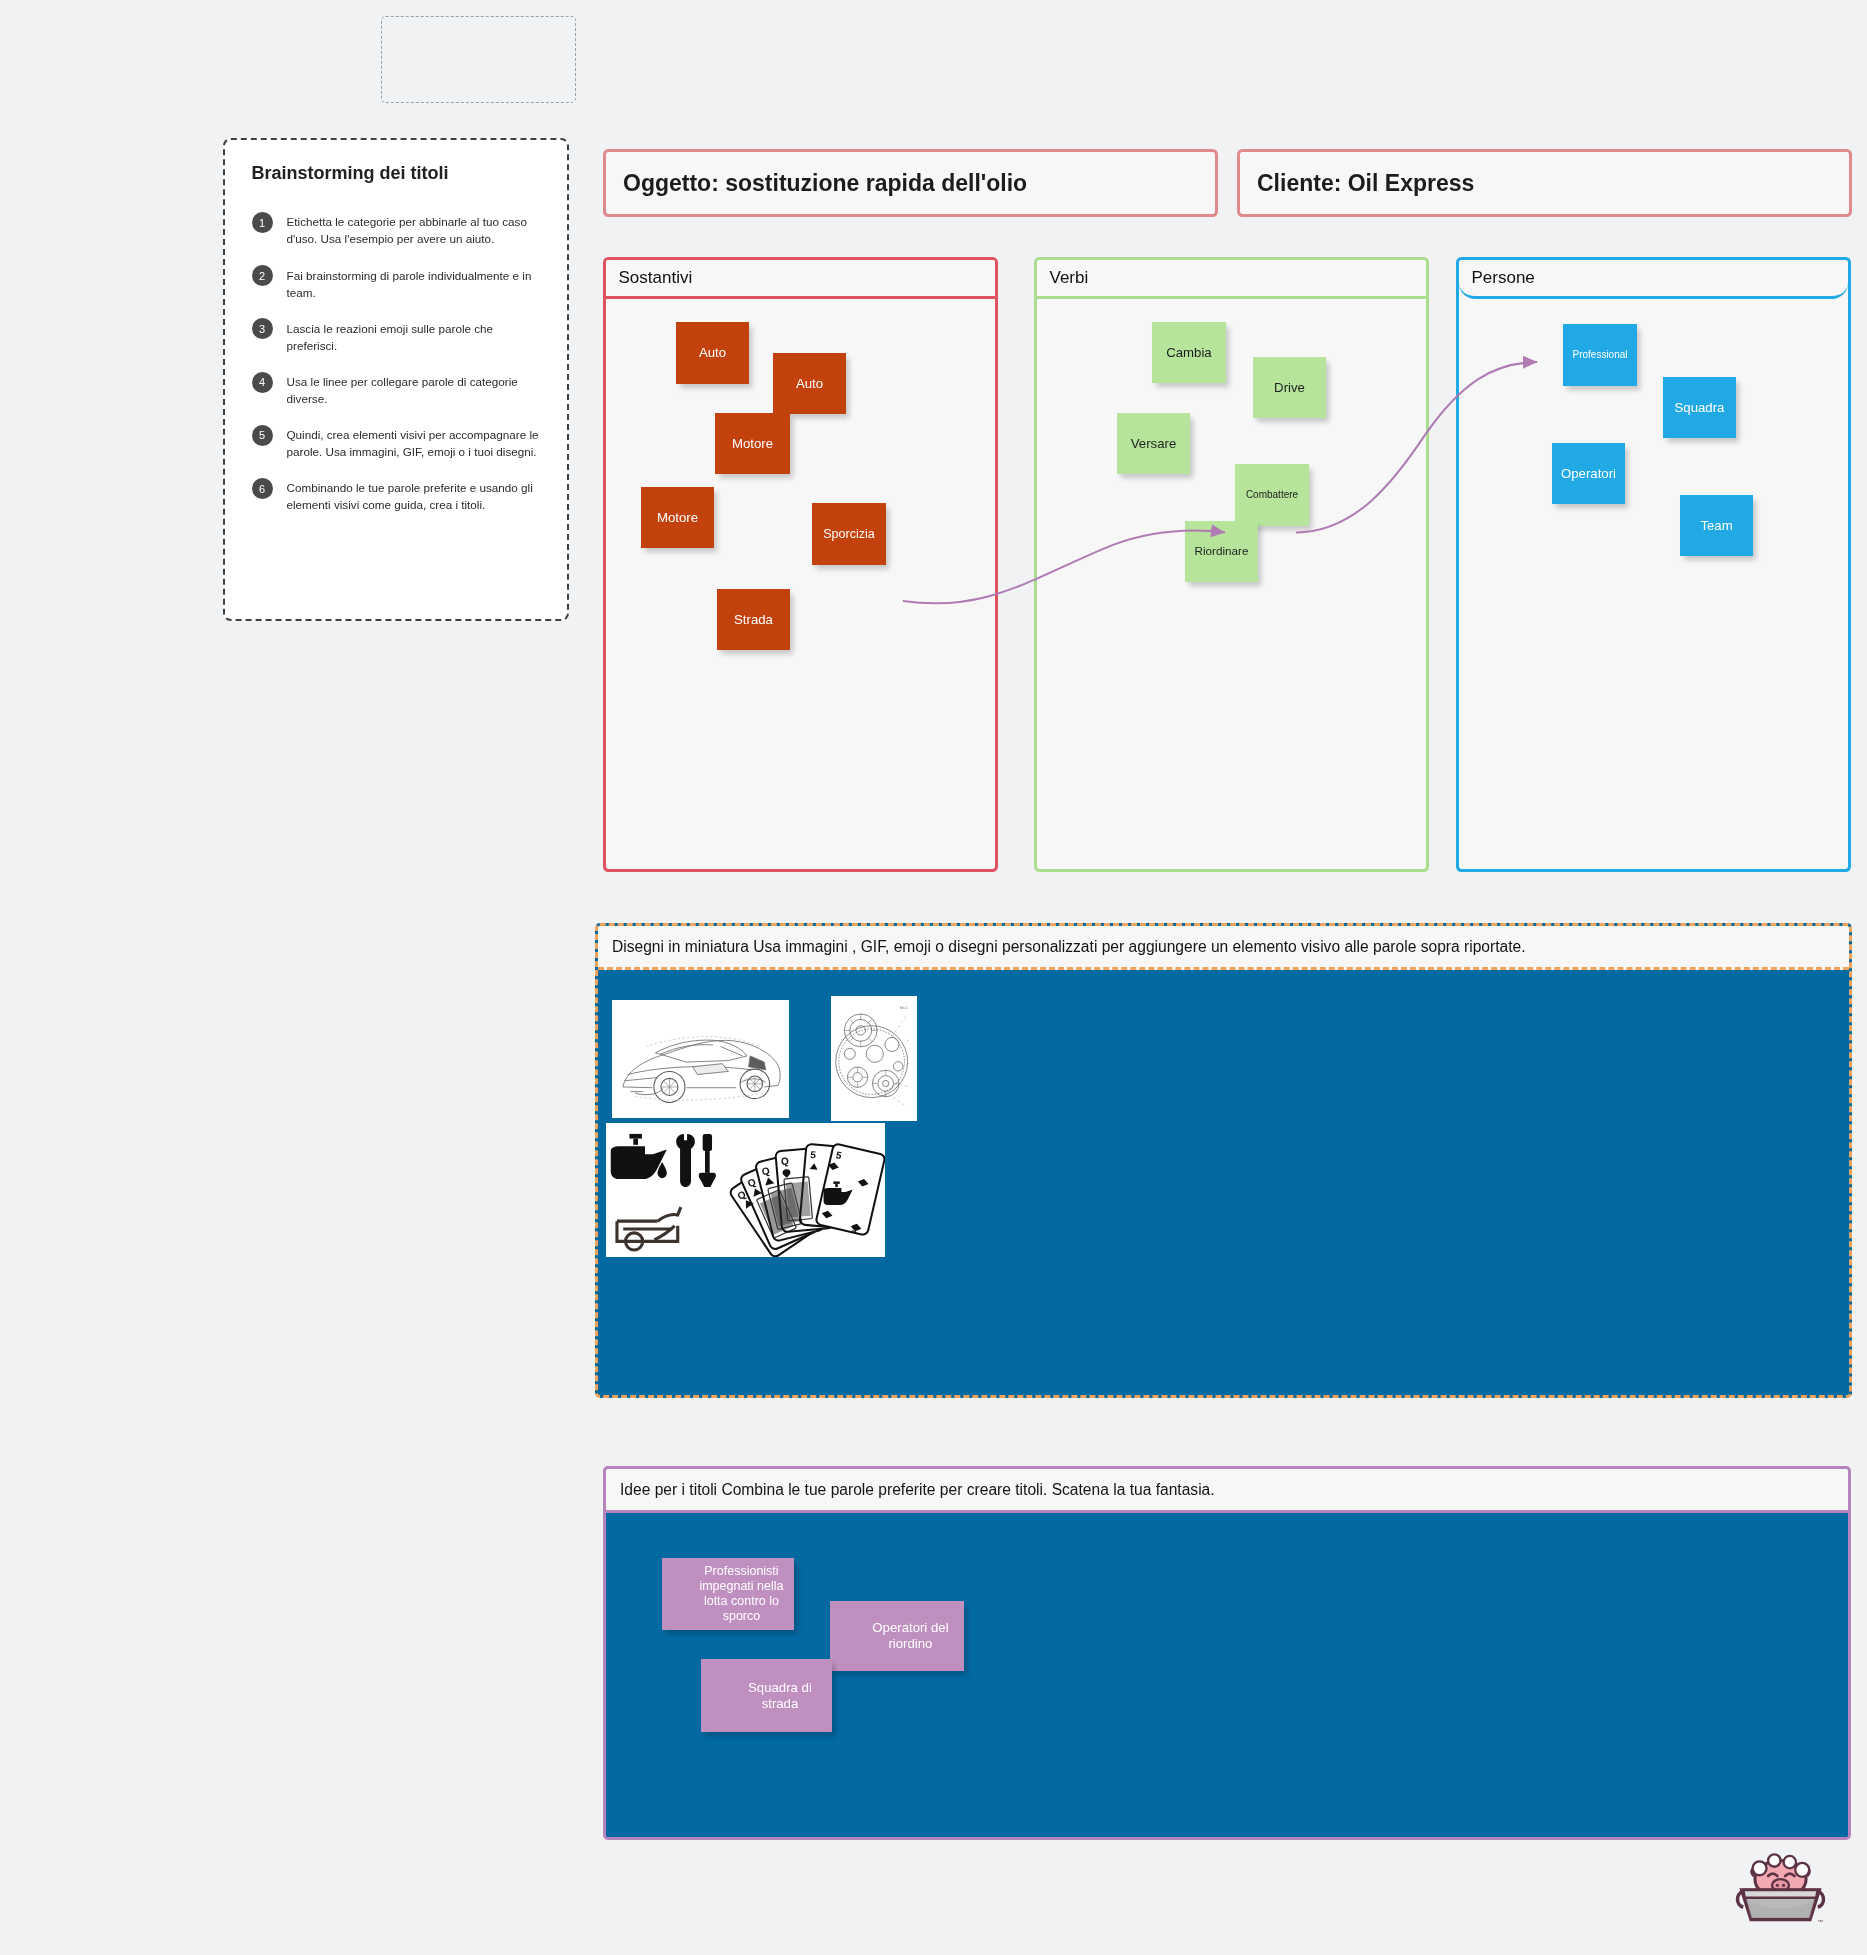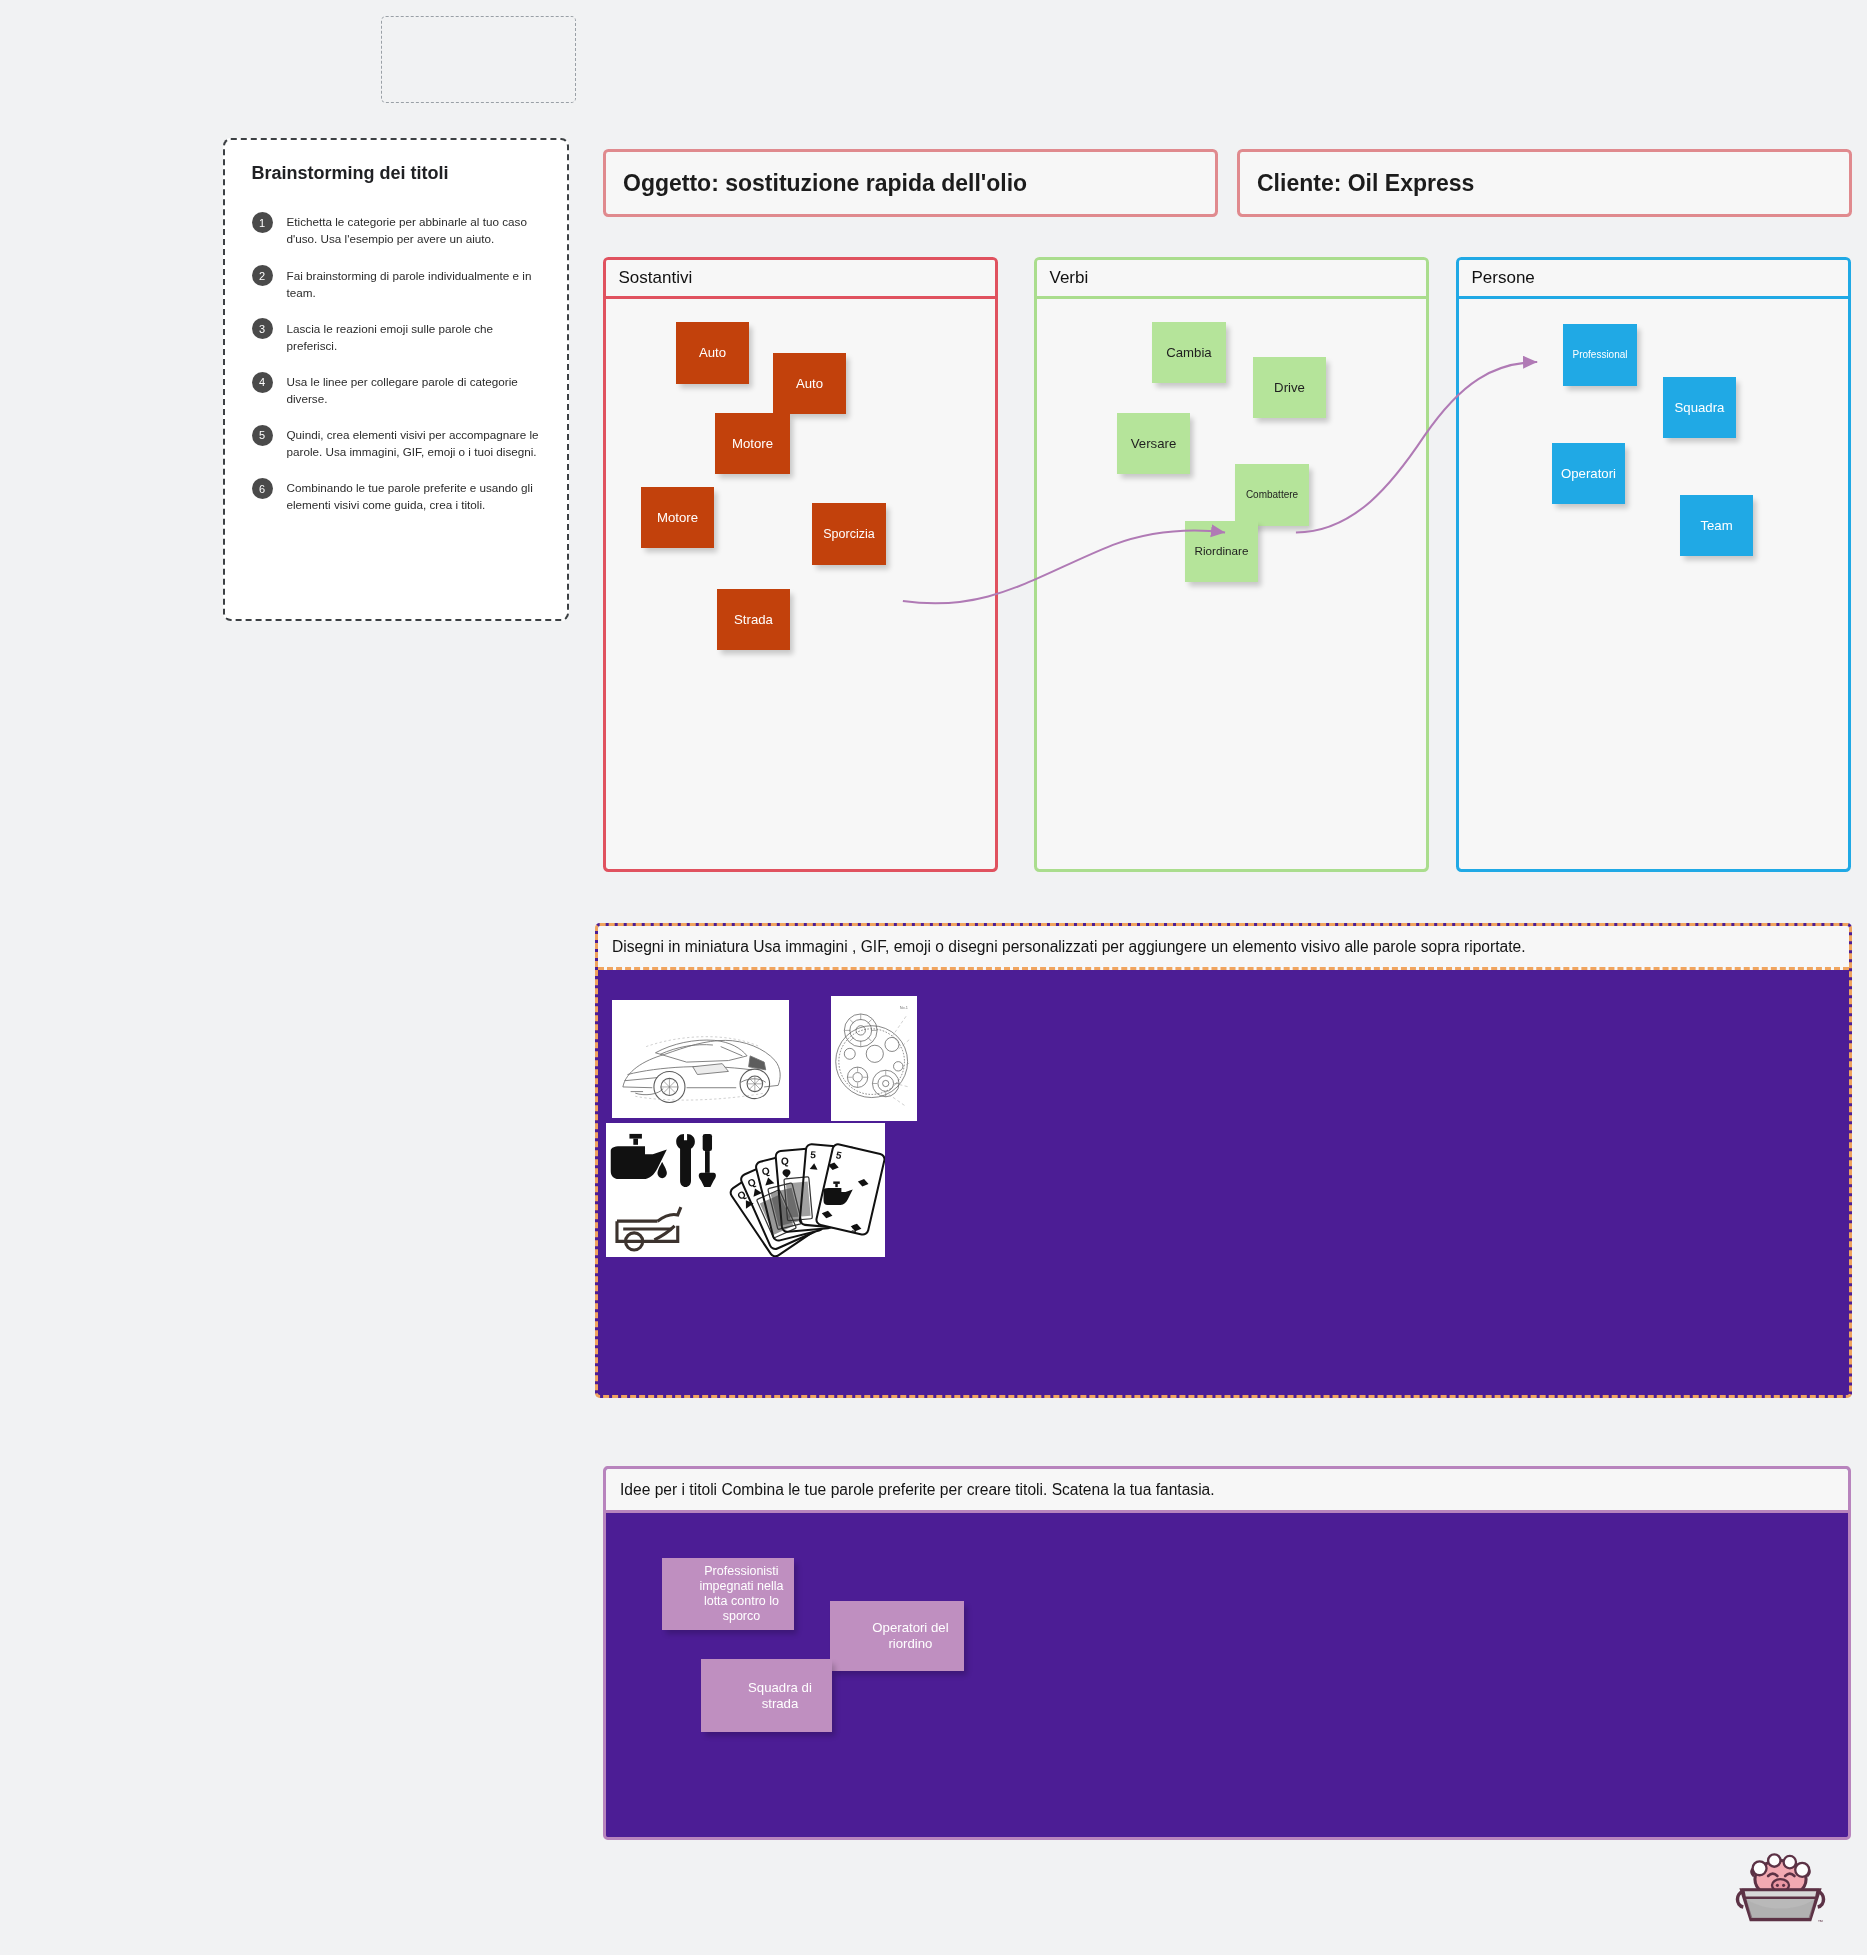--- a/index.html
+++ b/index.html
@@ -71,41 +71,41 @@
     display: flex; align-items: center; padding-left: 12.5px;
     border-bottom: 3.9px solid #000;
   }
   .col-head-text { font-size: 17px; color: #111; }
   .col-body { position: relative; width: 100%; height: 572px; }
   #col-nouns  { left: 603px;  border-color: #e0525f; }
   #col-nouns  .col-head { border-bottom-color: #e0525f; }
   #col-verbs  { left: 1034px; border-color: #aadd8d; }
   #col-verbs  .col-head { border-bottom-color: #aadd8d; }
   #col-people { left: 1456px; border-color: #20a9e5; }
-  #col-people .col-head { border-bottom-color: #20a9e5; }
+  #col-people .col-head { border-bottom-color: #20a9e5; border-radius: 16px; }
 
   
   .note {
     position: absolute;
     display: flex; align-items: center; justify-content: center;
     text-align: center; line-height: 1.2;
     box-shadow: 3.9px 4.7px 5.4px rgba(0,0,0,.20);
     padding: 3.1px;
   }
   .note.red   { background: #c2410c; color: #fff; }
   .note.green { background: #b5e49a; color: #1f1f1f; }
   .note.blue  { background: #20a9e5; color: #fff; }
   .note.purple{ background: #bf8fc0; color: #fff; padding-left: 30px; }
 
   
   .connector { position: absolute; left: 0; top: 0; width: 1868px; height: 1956px; pointer-events: none; }
 
   
   .sect {
-    position: absolute; border-radius: 4.7px; background: #4c1d95; overflow: hidden;
+    position: absolute; border-radius: 4.7px; background: #0369a1; overflow: hidden;
   }
   .sect-head {
     height: 44px; display: flex; align-items: center; padding-left: 14px;
     background: #f7f7f7;
   }
   .sect-head-text { font-size: 15.6px; color: #141414; }
   #sect-drawings {
     left: 595px; top: 923px; width: 1257px; height: 475px;
     border: 3.1px dashed #f0a45e;
   }

